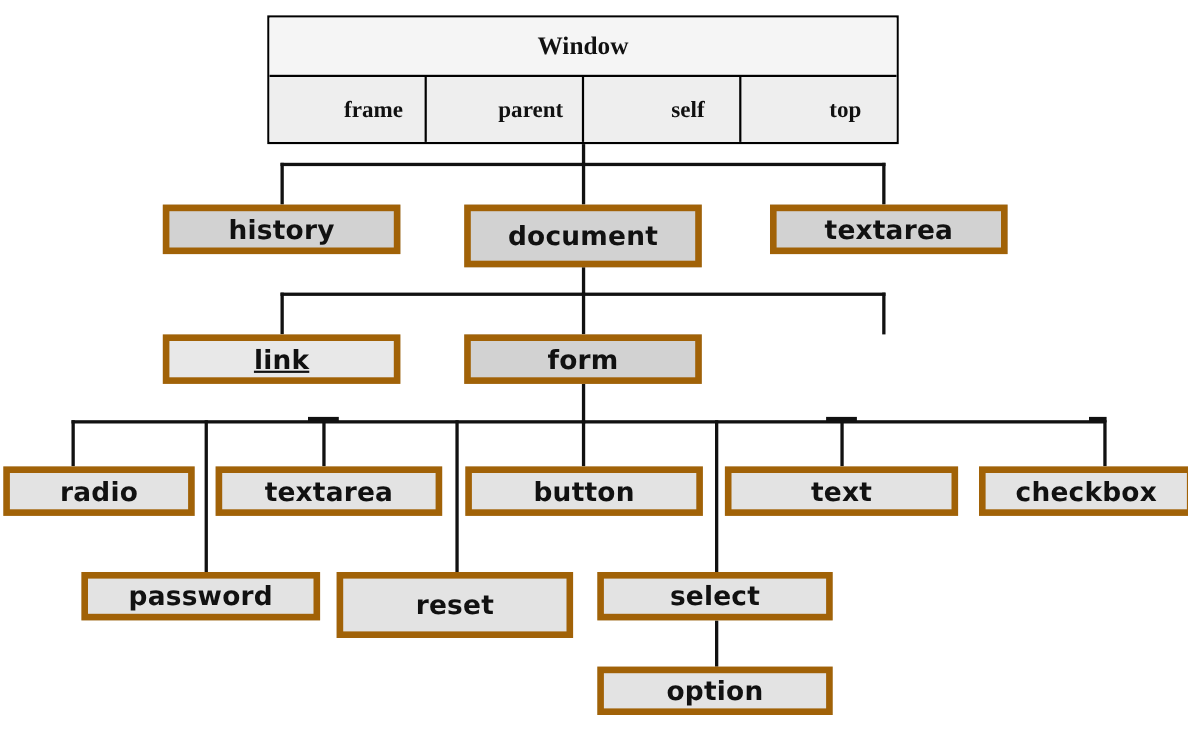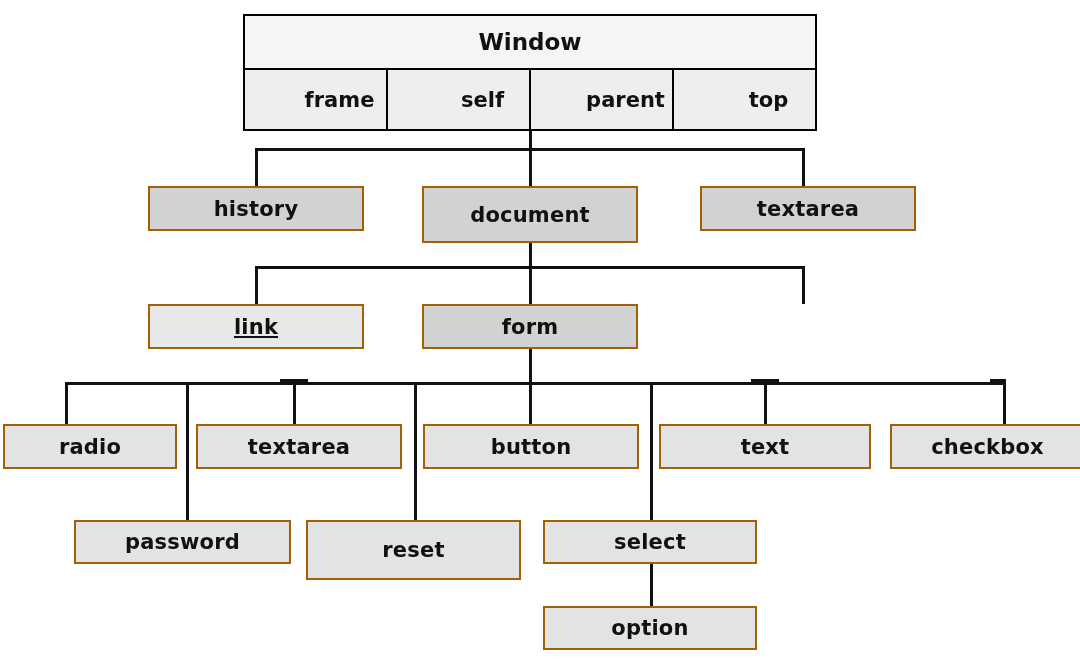--- a/index.html
+++ b/index.html
@@ -16,27 +16,27 @@
     width: 1080px;
     height: 665px;
     background: #ffffff;
     overflow: hidden;
   }
 
   
   .node {
     position: absolute;
     box-sizing: border-box;
-    border: 2px solid #a16207;
+    border: 6px solid #a16207;
     background: #e3e3e3;
     display: flex;
     align-items: center;
     justify-content: center;
     font-weight: bold;
-    font-size: 21px;
+    font-size: 24px;
     letter-spacing: 0.2px;
     color: #111111;
     z-index: 3;
     white-space: nowrap;
     box-shadow: 0 0 0 0 transparent;
   }
   .node.mid {
     background: #d2d2d2;
   }
   .node.lite2 {
@@ -102,26 +102,26 @@
   .hline.thick {
     height: 5px;
     z-index: 2;
   }
 </style>
 </head>
 <body>
 
 <div id="stage">
 
-  <div class="wintable" style="left:243px; top:14px; width:574px; height:117px;">
+  <div class="wintable" style="left:243px; top:14px; width:574px; height:117px;font-family:Liberation Serif, serif;">
     <div class="winhead">Window</div>
     <div class="winrow">
       <div class="wincell">frame</div>
+      <div class="wincell">parent</div>
       <div class="wincell">self</div>
-      <div class="wincell">parent</div>
       <div class="wincell">top</div>
     </div>
   </div>
 
   <div class="vline" style="left:529px; top:109px; height:41px;"></div>
 
   <div class="hline" style="left:255px; top:148px; width:550px;"></div>
 
   <div class="vline" style="left:255px; top:148px; height:38px;"></div>
   <div class="vline" style="left:529px; top:148px; height:38px;"></div>

